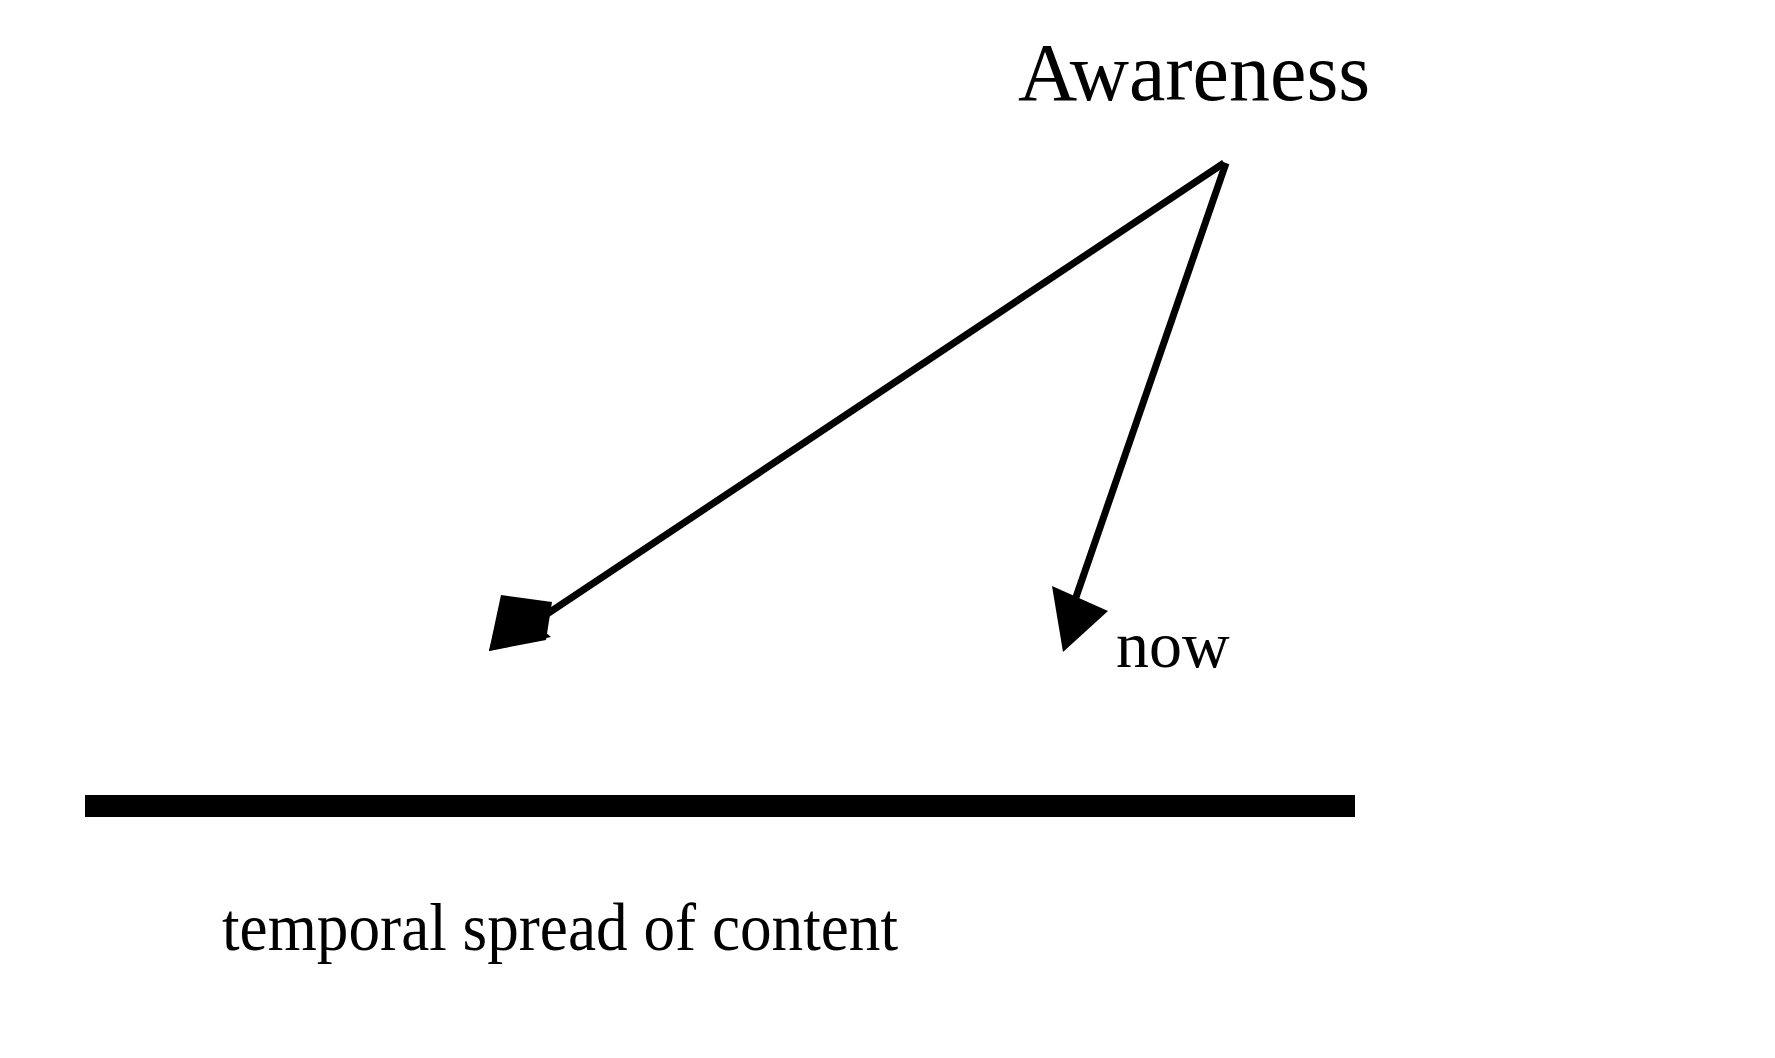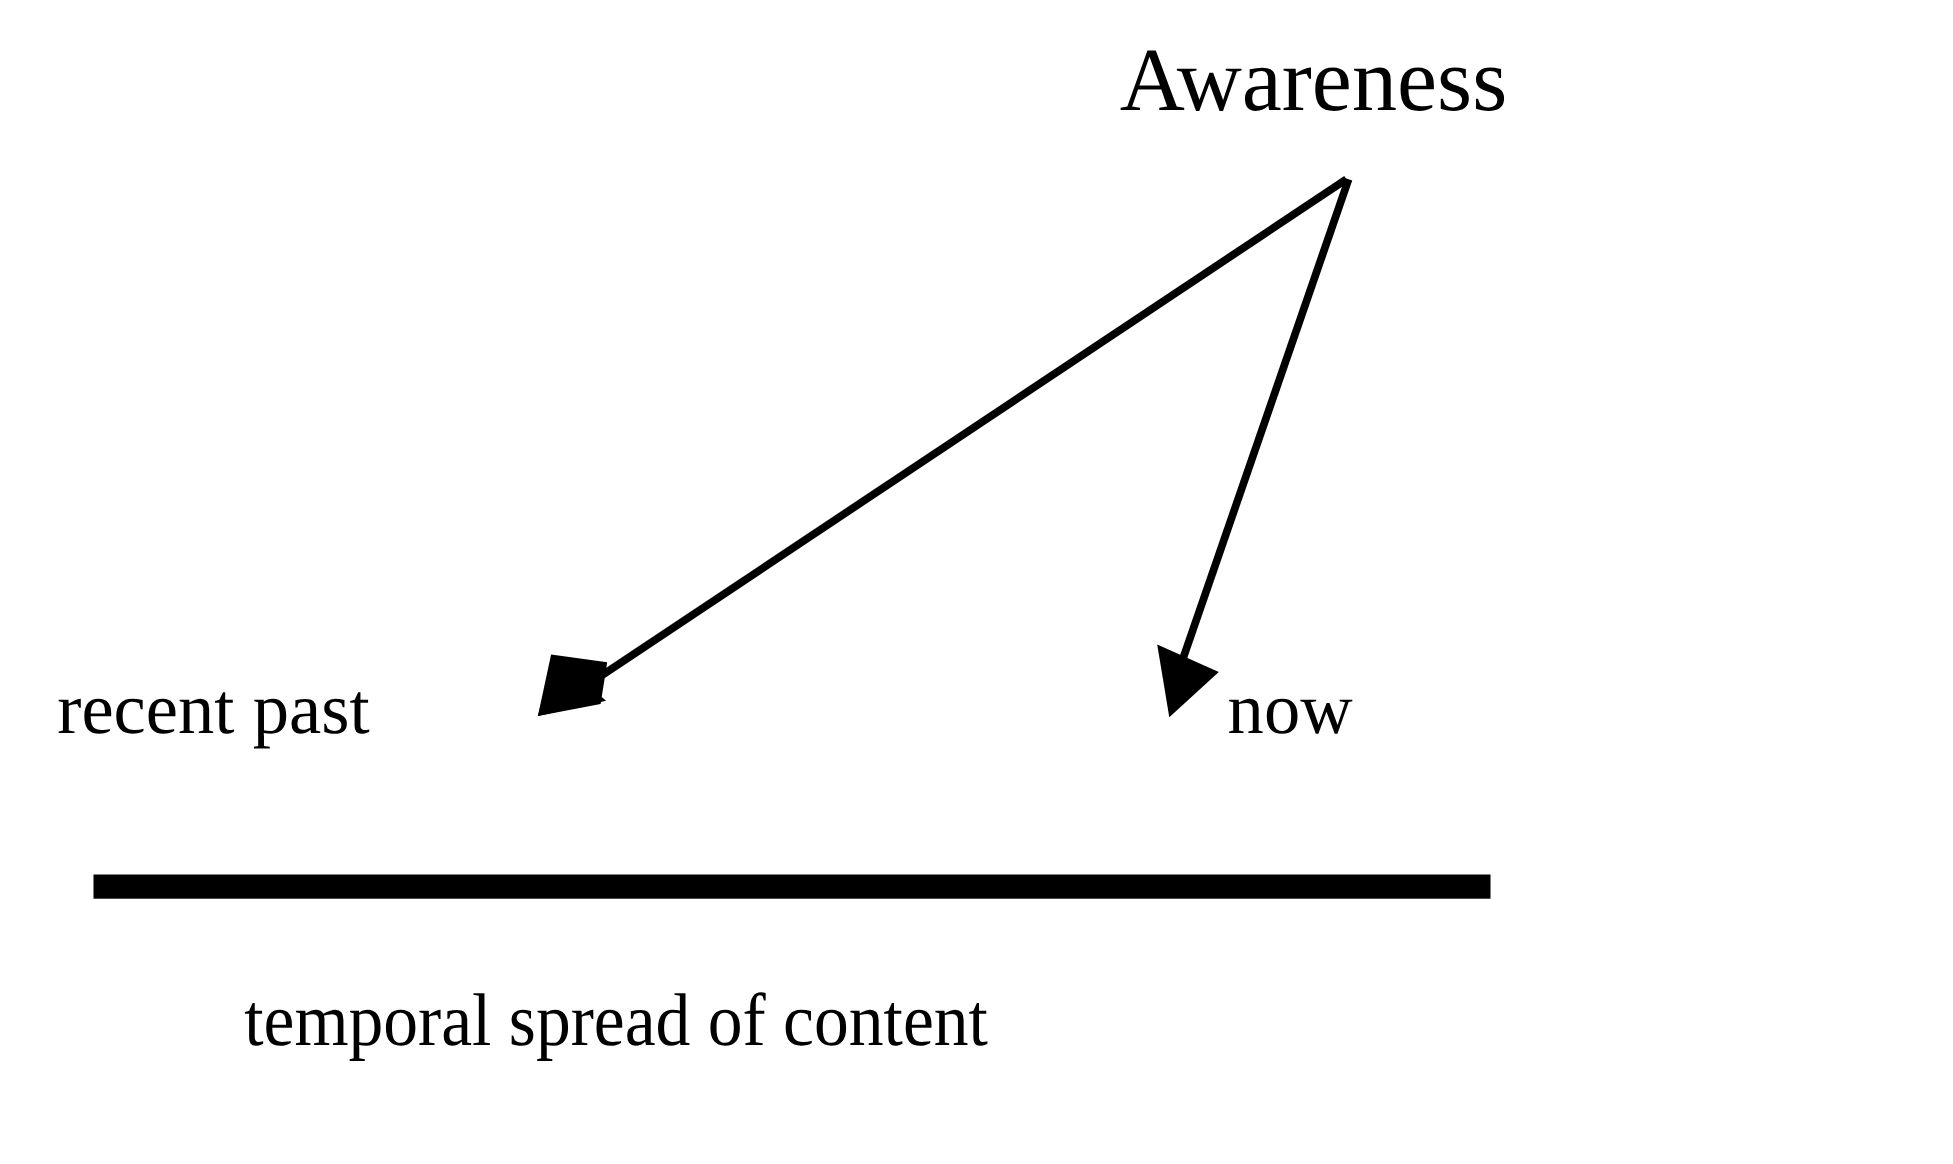--- a/index.html
+++ b/index.html
@@ -81,21 +81,20 @@
     </g>
 
     <g>
       <line x1="1226" y1="163" x2="1075" y2="600" stroke="#000000" stroke-width="7" stroke-linecap="butt"></line>
       <polygon points="1052,586 1108,611 1063,652" fill="#000000"></polygon>
     </g>
   </svg>
 
   <div class="lbl" id="label-awareness">Awareness</div>
 
-  <div class="lbl" id="label-recent-past">recent past</div>
 
   <div class="lbl" id="label-now">now</div>
 
   <div id="timeline-bar" style="left: 85px; top: 795px; width: 1270px; height: 22px; background: rgb(0, 0, 0);"></div>
 
   <div class="lbl" id="label-caption">temporal spread of content</div>
 
 </div>
 
 </body></html>

